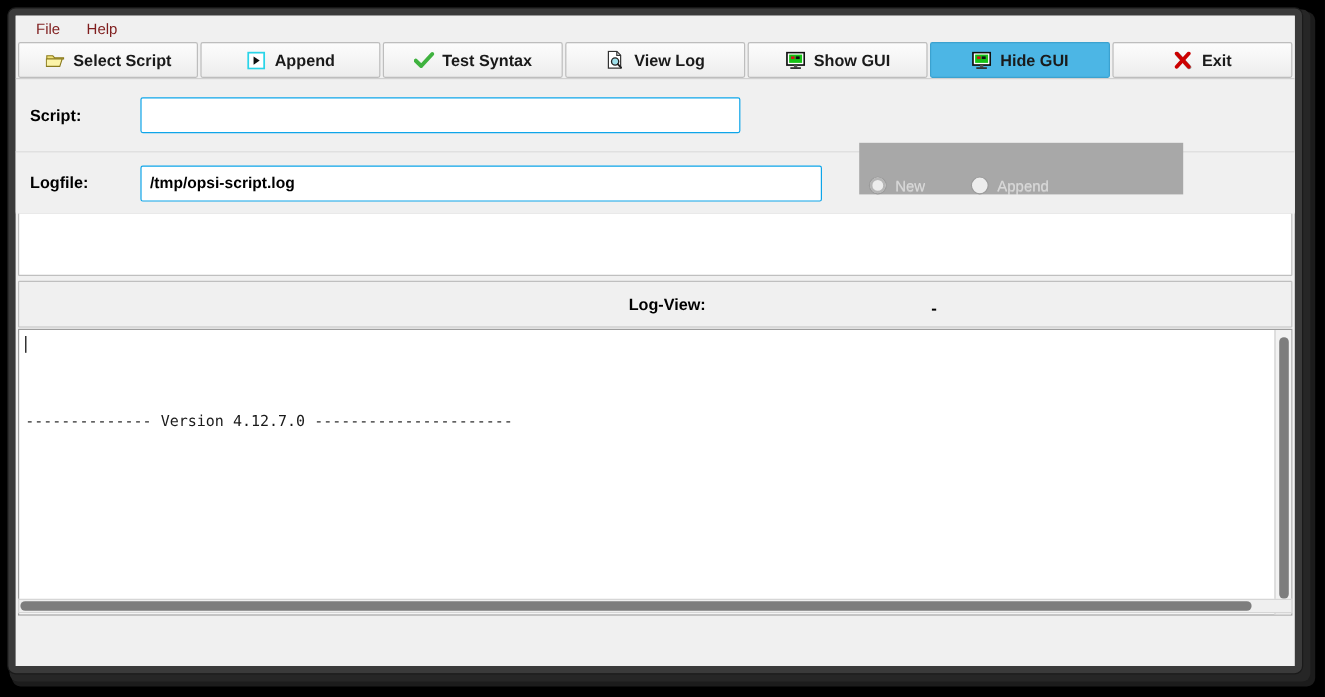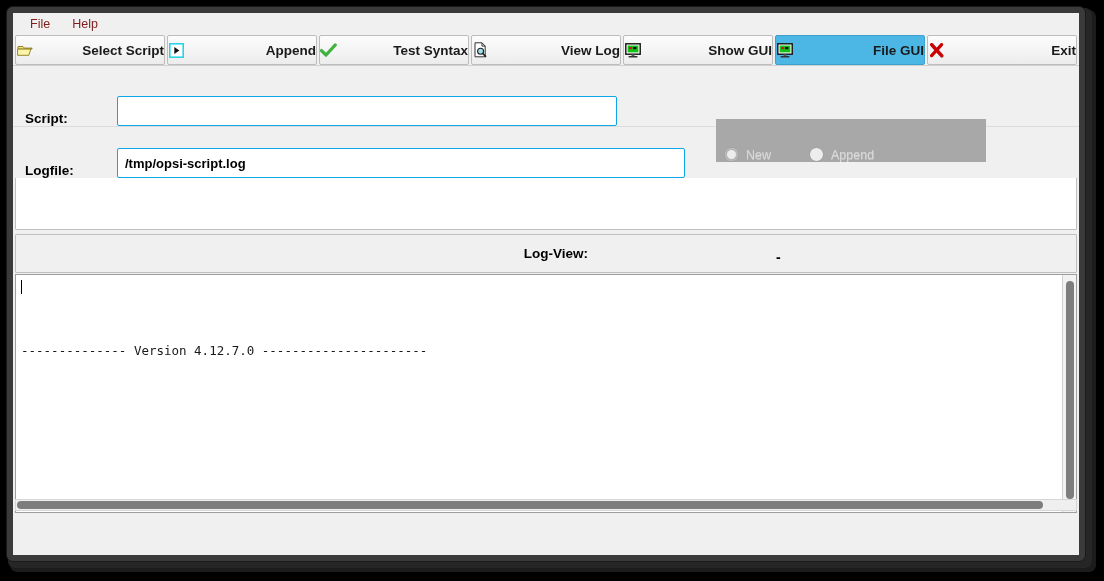--- a/index.html
+++ b/index.html
@@ -67,21 +67,21 @@
     display: flex;
     height: 30px;
     padding: 0 2px;
     gap: 2px;
     background: #f0f0f0;
   }
   .tbtn {
     flex: 1 1 0;
     display: flex;
     align-items: center;
-    justify-content: space-between;
+    justify-content: center;
     gap: 7px;
     background: linear-gradient(to bottom, #fcfcfc 0%, #f5f5f5 50%, #ececec 100%);
     border: 1px solid #bdbdbd;
     border-radius: 2px;
     font-size: 13.5px;
     font-weight: bold;
     color: #1a1a1a;
     cursor: default;
     user-select: none;
   }
@@ -99,21 +99,21 @@
     position: relative;
     height: 112px;
     background: #f0f0f0;
     border-top: 1px solid #d0d0d0;
   }
 
   .row {
     position: absolute;
     left: 0; right: 0;
     display: flex;
-    align-items: flex-end;
+    align-items: center;
   }
   #row-script { top: 0; height: 60px; padding-left: 12px; }
   #row-logfile {
     top: 60px; height: 52px; padding-left: 12px;
     background: #f0f0f0;
     border-top: 1px solid #dcdcdc;
   }
 
   .form-label {
     font-size: 13.5px;
@@ -368,21 +368,21 @@
           <span class="ic">
             <svg width="16" height="15" viewBox="0 0 16 15">
               <rect x="0.8" y="0.8" width="14.4" height="10.4" fill="#ffffff" stroke="#111" stroke-width="1.4"></rect>
               <rect x="2.6" y="2.5" width="10.8" height="6.9" fill="#16c216"></rect>
               <rect x="4.2" y="4" width="3" height="2.2" fill="#d01616"></rect>
               <rect x="8.2" y="4" width="3.2" height="2.2" fill="#111"></rect>
               <rect x="6.6" y="11.2" width="2.8" height="2.2" fill="#555"></rect>
               <rect x="3.6" y="13" width="8.8" height="1.5" fill="#333"></rect>
             </svg>
           </span>
-          <span>File GUI</span>
+          <span>Hide GUI</span>
         </div>
 
         <div class="tbtn">
           <span class="ic">
             <svg width="16" height="15" viewBox="0 0 16 15">
               <path d="M3 2 L13 13" stroke="#9a9a9a" stroke-width="3.6" stroke-linecap="round"></path>
               <path d="M2.6 1.6 L12.6 12.6" stroke="#cc0000" stroke-width="3.2" stroke-linecap="round"></path>
               <path d="M12.6 1.6 L2.6 12.6" stroke="#cc0000" stroke-width="3.2" stroke-linecap="round"></path>
             </svg>
           </span>

